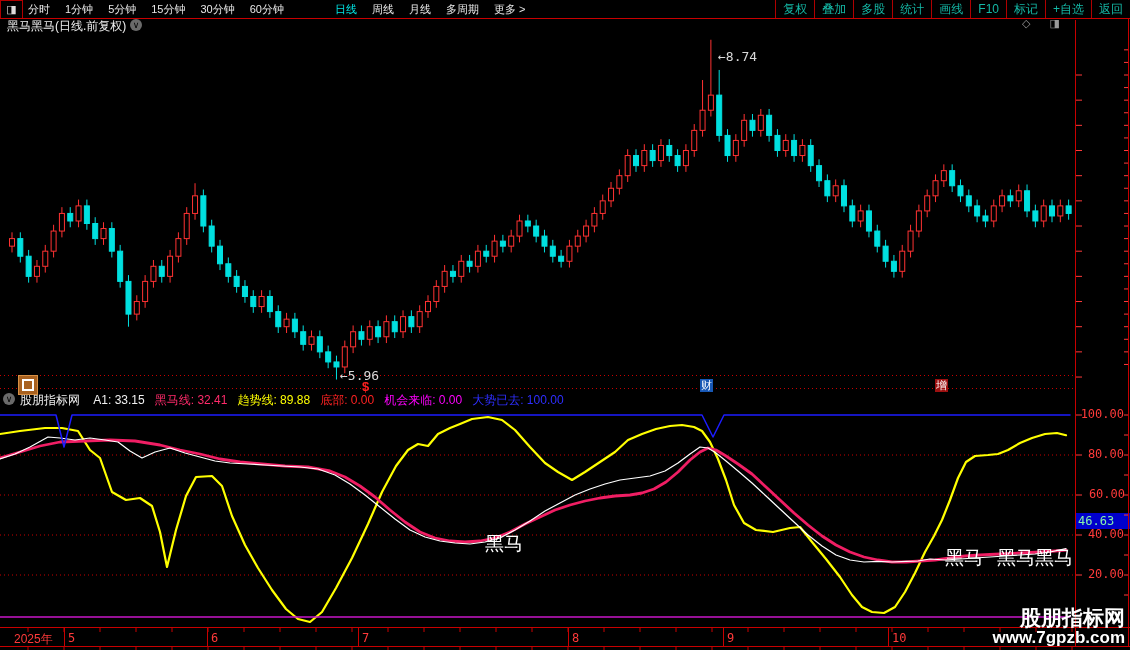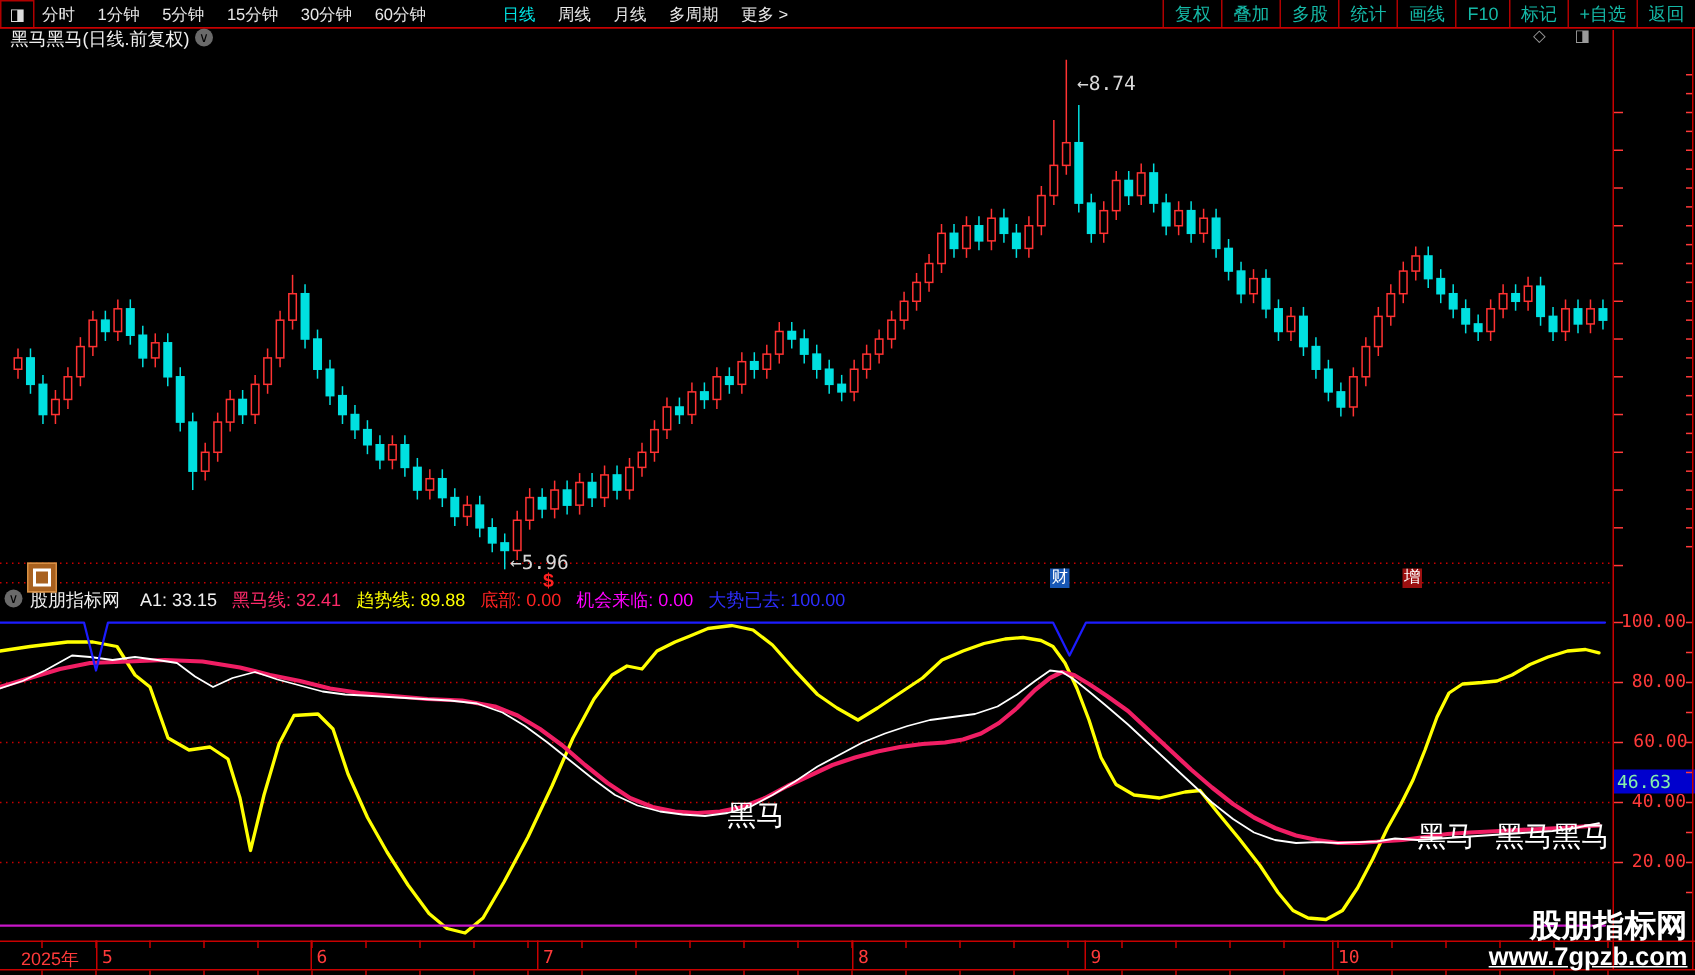--- a/index.html
+++ b/index.html
@@ -41,21 +41,21 @@
   .event-badge{position:absolute;width:13px;height:13px;color:#fff;font-size:11px;line-height:13px;text-align:center;z-index:5;}
   #badge-cai{left:700px;top:379px;background:#1757b4;}
   #badge-zeng{left:935px;top:379px;background:#9c1010;}
   #hui-icon{position:absolute;left:18px;top:375px;width:18px;height:18px;background:#a8611f;border:1px solid #d79044;
             display:flex;align-items:center;justify-content:center;z-index:5;}
   #hui-icon .inner{width:8px;height:8px;border:2px solid #fff;}
   .horse-label{position:absolute;color:#fff;font-size:19px;z-index:5;white-space:nowrap;}
   
   #watermark{position:absolute;right:5px;bottom:3px;text-align:right;color:#fff;z-index:9;line-height:1.05;}
   #watermark .wm1{font-size:21px;font-weight:bold;}
-  #watermark .wm2{font-size:17px;font-weight:bold;text-decoration:underline;}
+  #watermark .wm2{font-size:17px;font-weight:bold;}
   svg{position:absolute;left:0;top:0;z-index:1;}
   .overlay{z-index:4;}
 </style>
 </head>
 <body>
 
 <div id="screen">
 
   <svg id="chart-svg" width="1130" height="650" viewBox="0 0 1130 650">
       <defs>

